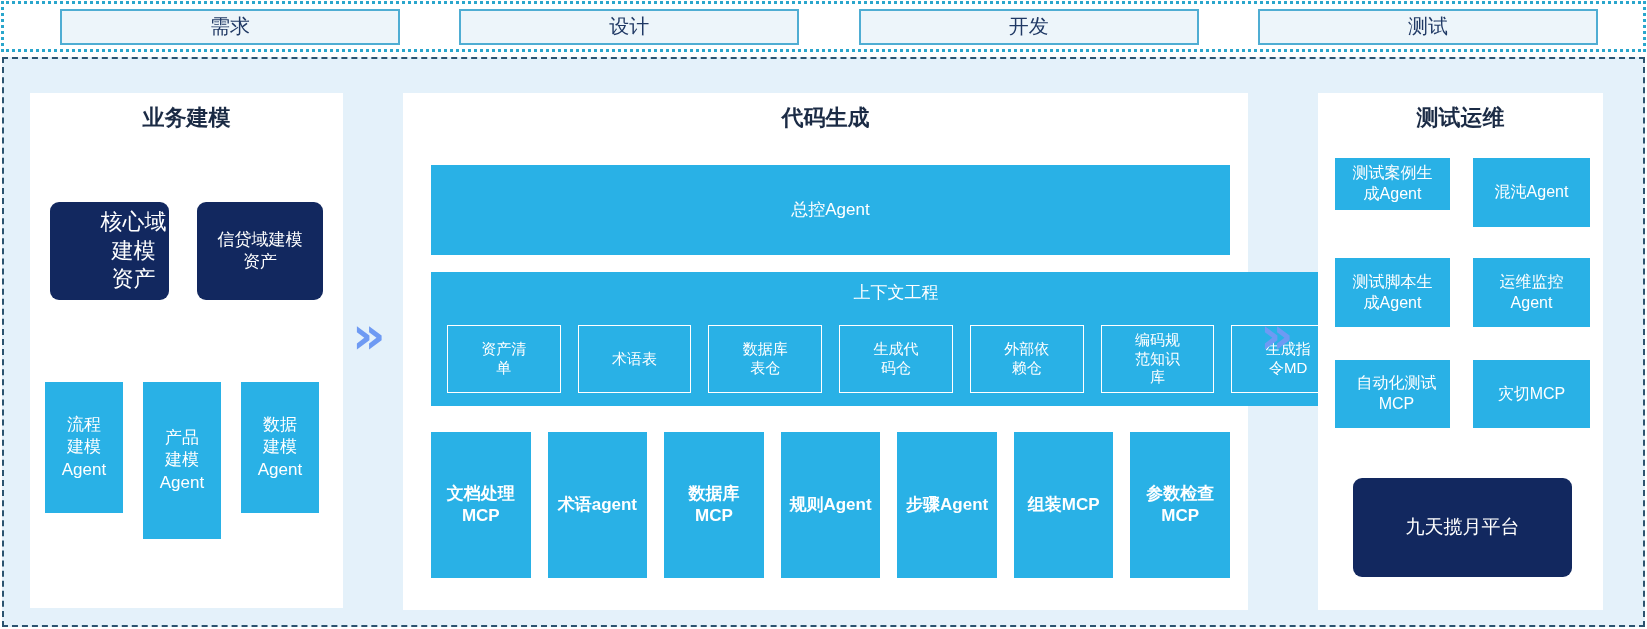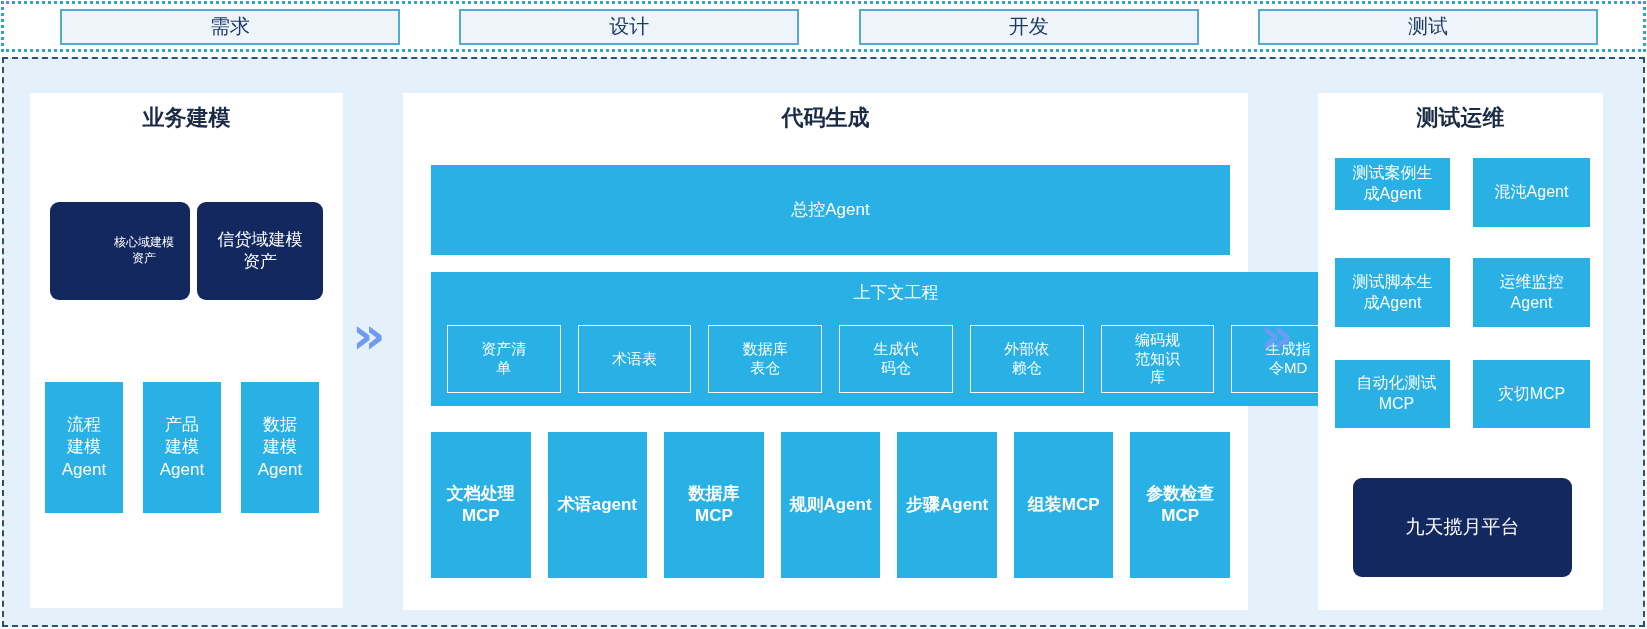--- a/index.html
+++ b/index.html
@@ -61,24 +61,24 @@
   .box {
     position:absolute;
     display:flex; align-items:center; justify-content:center;
     color:#fff; text-align:center;
     white-space:pre-line; line-height:1.3;
   }
   .cyan { background:var(--cyan); }
   .navy { background:var(--navy); border-radius:9px; }
 
   
-  .asset1 { left:20px;  top:109px; width:140px; height:98px; font-size:12px;padding-left:48px; }
+  .asset1 { left:20px;  top:109px; width:119px; height:98px; font-size:22px;padding-left:48px; }
   .asset2 { left:167px; top:109px; width:126px; height:98px; font-size:17px; }
   .agent1 { left:15px;  top:289px; width:78px; height:131px; font-size:17px; }
-  .agent2 { left:113px; top:289px; width:78px; height:131px; font-size:17px; }
+  .agent2 { left:113px; top:289px; width:78px; height:157px; font-size:17px; }
   .agent3 { left:211px; top:289px; width:78px; height:131px; font-size:17px; }
 
   
   .master-bar { left:28px; top:72px; width:799px; height:90px; font-size:17px; }
   .ctx {
     position:absolute; left:28px; top:179px;
     width:930px; height:134px;
     background:var(--cyan);
   }
   .ctx-title {

